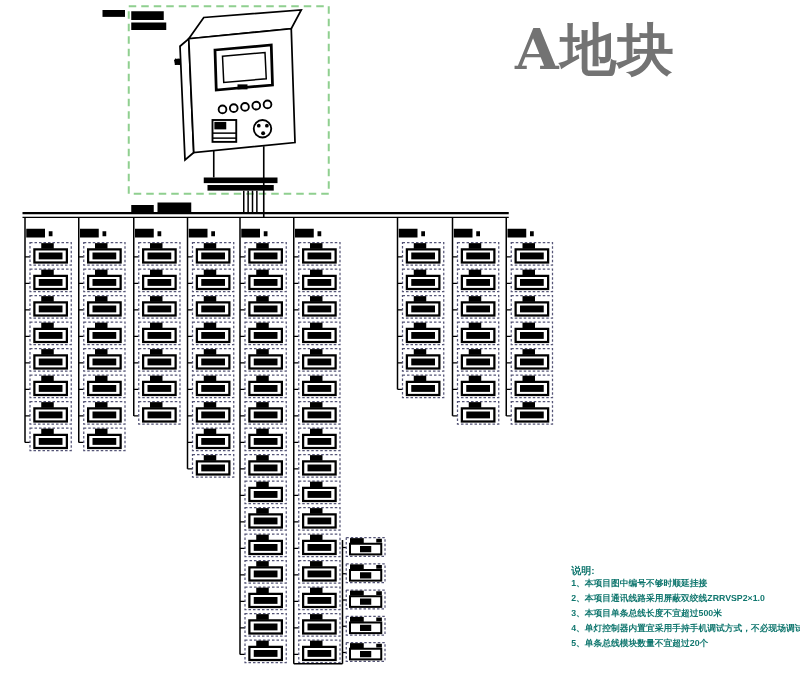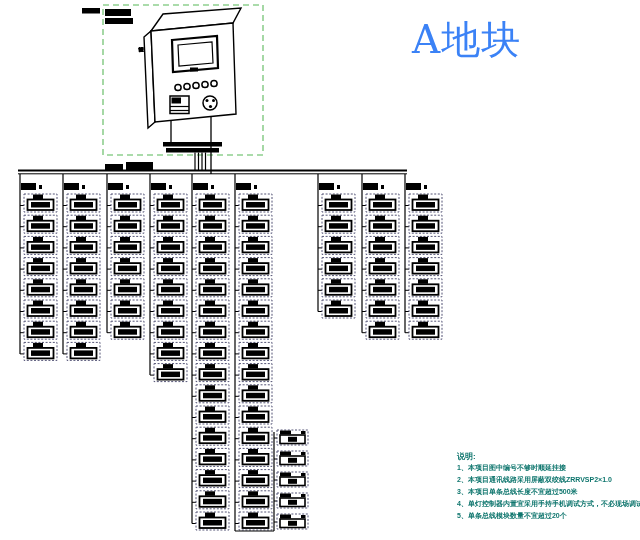--- a/index.html
+++ b/index.html
@@ -5,21 +5,21 @@
   html,body{margin:0;padding:0;}
   body{
     width:640px;height:540px;position:relative;background:#ffffff;overflow:hidden;
     font-family:"Liberation Sans","DejaVu Sans",sans-serif;
   }
   #stage{position:absolute;left:0;top:0;width:640px;height:540px;}
   svg{position:absolute;left:0;top:0;}
   .page-title{
     position:absolute;left:412px;top:10px;width:220px;height:60px;
     font-family:"DejaVu Serif","Liberation Serif",serif;
-    font-size:39px;font-weight:400;color:#3b82f6;letter-spacing:1px;line-height:60px;
+    font-size:45px;font-weight:700;color:#737373;letter-spacing:1px;line-height:60px;
     white-space:nowrap;
   }
   .cabinet-label{
     position:absolute;left:141px;top:42px;height:80px;
     writing-mode:vertical-rl;text-orientation:upright;
     font-size:5px;font-weight:bold;color:#000;letter-spacing:0;
     transform:rotate(-5deg);
   }
   .notes{
     position:absolute;left:457px;top:451px;width:180px;color:#0f766e;

